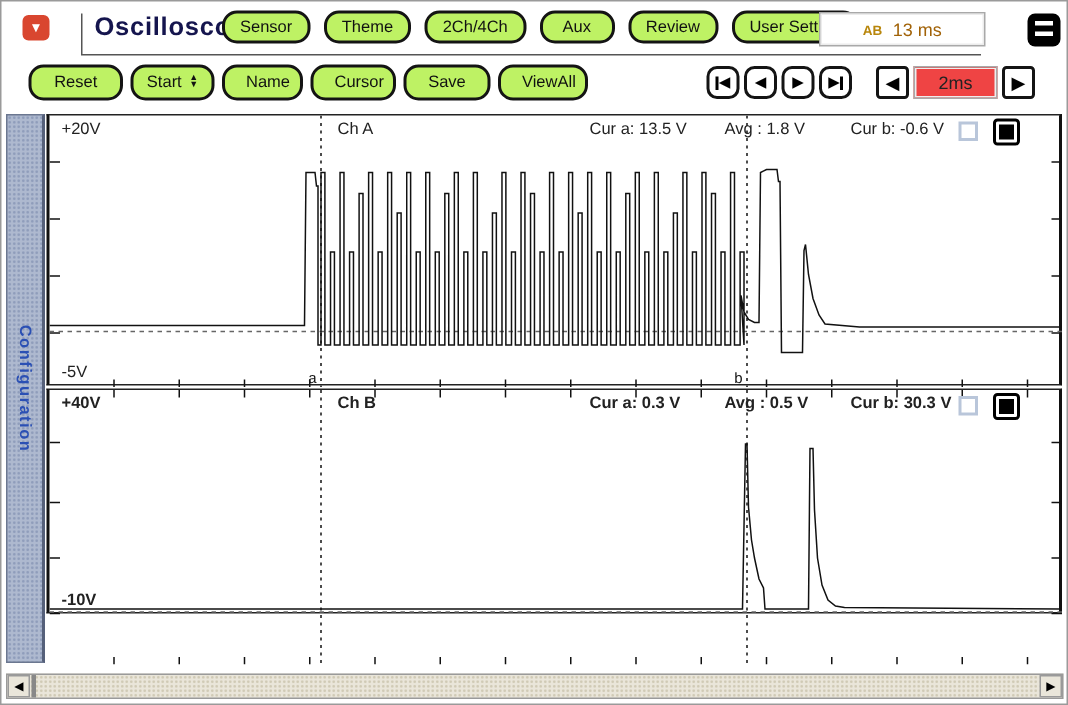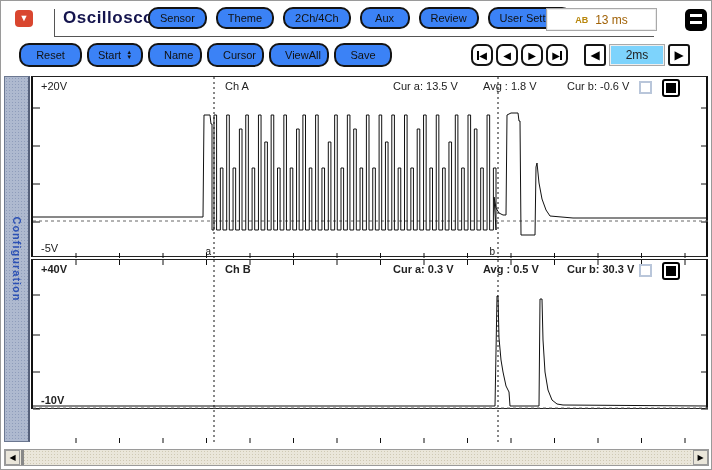--- a/index.html
+++ b/index.html
@@ -10,21 +10,21 @@
 
   
   .row1 { position:absolute; left:0; top:0; width:712px; height:38px; }
   .app-icon { position:absolute; left:14px; top:9px; width:18px; height:17px;
               background:#d9462f; border-radius:4px; color:#fff; text-align:center;
               font-size:9px; line-height:16px; }
   .title { position:absolute; left:62px; top:7px; font-size:17px; font-weight:bold;
            color:#15154e; letter-spacing:0.5px; }
   .vdiv { position:absolute; left:53px; top:8px; width:1px; height:27px; background:#555; }
   .hdiv { position:absolute; left:53px; top:35px; width:600px; height:1px; background:#555; }
-  .btn { border:2px solid #141414; border-radius:10px; background:#3b82f6; color:#111;
+  .btn { border:2px solid #141414; border-radius:10px; background:#bef264; color:#111;
          font-size:11px; font-family:"Liberation Sans",sans-serif; text-align:center;
          height:22px; line-height:18px; cursor:pointer; white-space:nowrap; }
   .top-btns { position:absolute; left:147px; top:6px; display:flex; gap:9px; }
   .top-btns .btn { padding:0 10px; min-width:50px; }
   .time-badge { position:absolute; left:545px; top:7px; width:111px; height:23px;
                 border:1px solid #a9a9a9; box-shadow:inset 0 0 0 1px #ececec;
                 background:#fff; display:flex; align-items:center; justify-content:center; gap:7px; }
   .ab-icon { color:#b8860b; font-weight:bold; font-size:9px; letter-spacing:0px; }
   .time-badge .val { font-size:12px; color:#a16207; }
   .menu-btn { position:absolute; left:684px; top:8px; width:22px; height:22px;
@@ -41,21 +41,21 @@
   .stepper { display:inline-flex; flex-direction:column; font-size:6px; line-height:5px; color:#111; }
   .transport { position:absolute; left:470px; top:3px; display:flex; gap:3px; }
   .tbtn { width:22px; height:22px; border:2px solid #141414; border-radius:7px; background:#fff;
           display:flex; align-items:center; justify-content:center; font-size:10px; color:#000;
           cursor:pointer; gap:0px; }
   .tbar { width:2px; height:9px; background:#000; display:inline-block; }
   .timebase { position:absolute; left:583px; top:3px; display:flex; gap:3px; align-items:center; }
   .sqbtn { width:22px; height:22px; border:2px solid #141414; border-radius:3px; background:#fff;
            display:flex; align-items:center; justify-content:center; font-size:12px; color:#000; cursor:pointer; }
   .tb-field { width:56px; height:22px; border:1px solid #a9a9a9; box-shadow:inset 0 0 0 1px #eee;
-              background:#7dd3fc; font-size:12px; color:#222; text-align:center; line-height:20px; }
+              background:#ef4444; font-size:12px; color:#222; text-align:center; line-height:20px; }
 
   
   .sidebar { position:absolute; left:3px; top:75px; width:26px; height:366px;
              background:#aeb9cf;
              background-image:radial-gradient(#8e9cba 0.8px, transparent 0.9px);
              background-size:3px 3px;
              border:1px solid #6b7790; border-right:2px solid #55607a; cursor:pointer; }
   .sidebar span { position:absolute; left:50%; top:50%; transform:translate(-50%,-50%);
                   writing-mode:vertical-rl; font-size:11px; font-weight:bold; color:#2b50b4;
                   white-space:nowrap; letter-spacing:1px; }
@@ -122,22 +122,22 @@
       <button class="btn w-reset">Reset</button>
       <button class="btn w-start">
         <span>Start</span>
         <span class="stepper">
           <span>▲</span>
             <span>▼</span>
         </span>
       </button>
       <button class="btn w-name">Name</button>
       <button class="btn w-cursor">Cursor</button>
+      <button class="btn w-save">Save</button>
       <button class="btn w-viewall">ViewAll</button>
-      <button class="btn w-save">Save</button>
     </div>
     <div class="transport">
       <div class="tbtn">
         <span class="tbar"></span>
           <span>◀</span>
       </div>
       <div class="tbtn">
         <span>◀</span>
       </div>
       <div class="tbtn">

